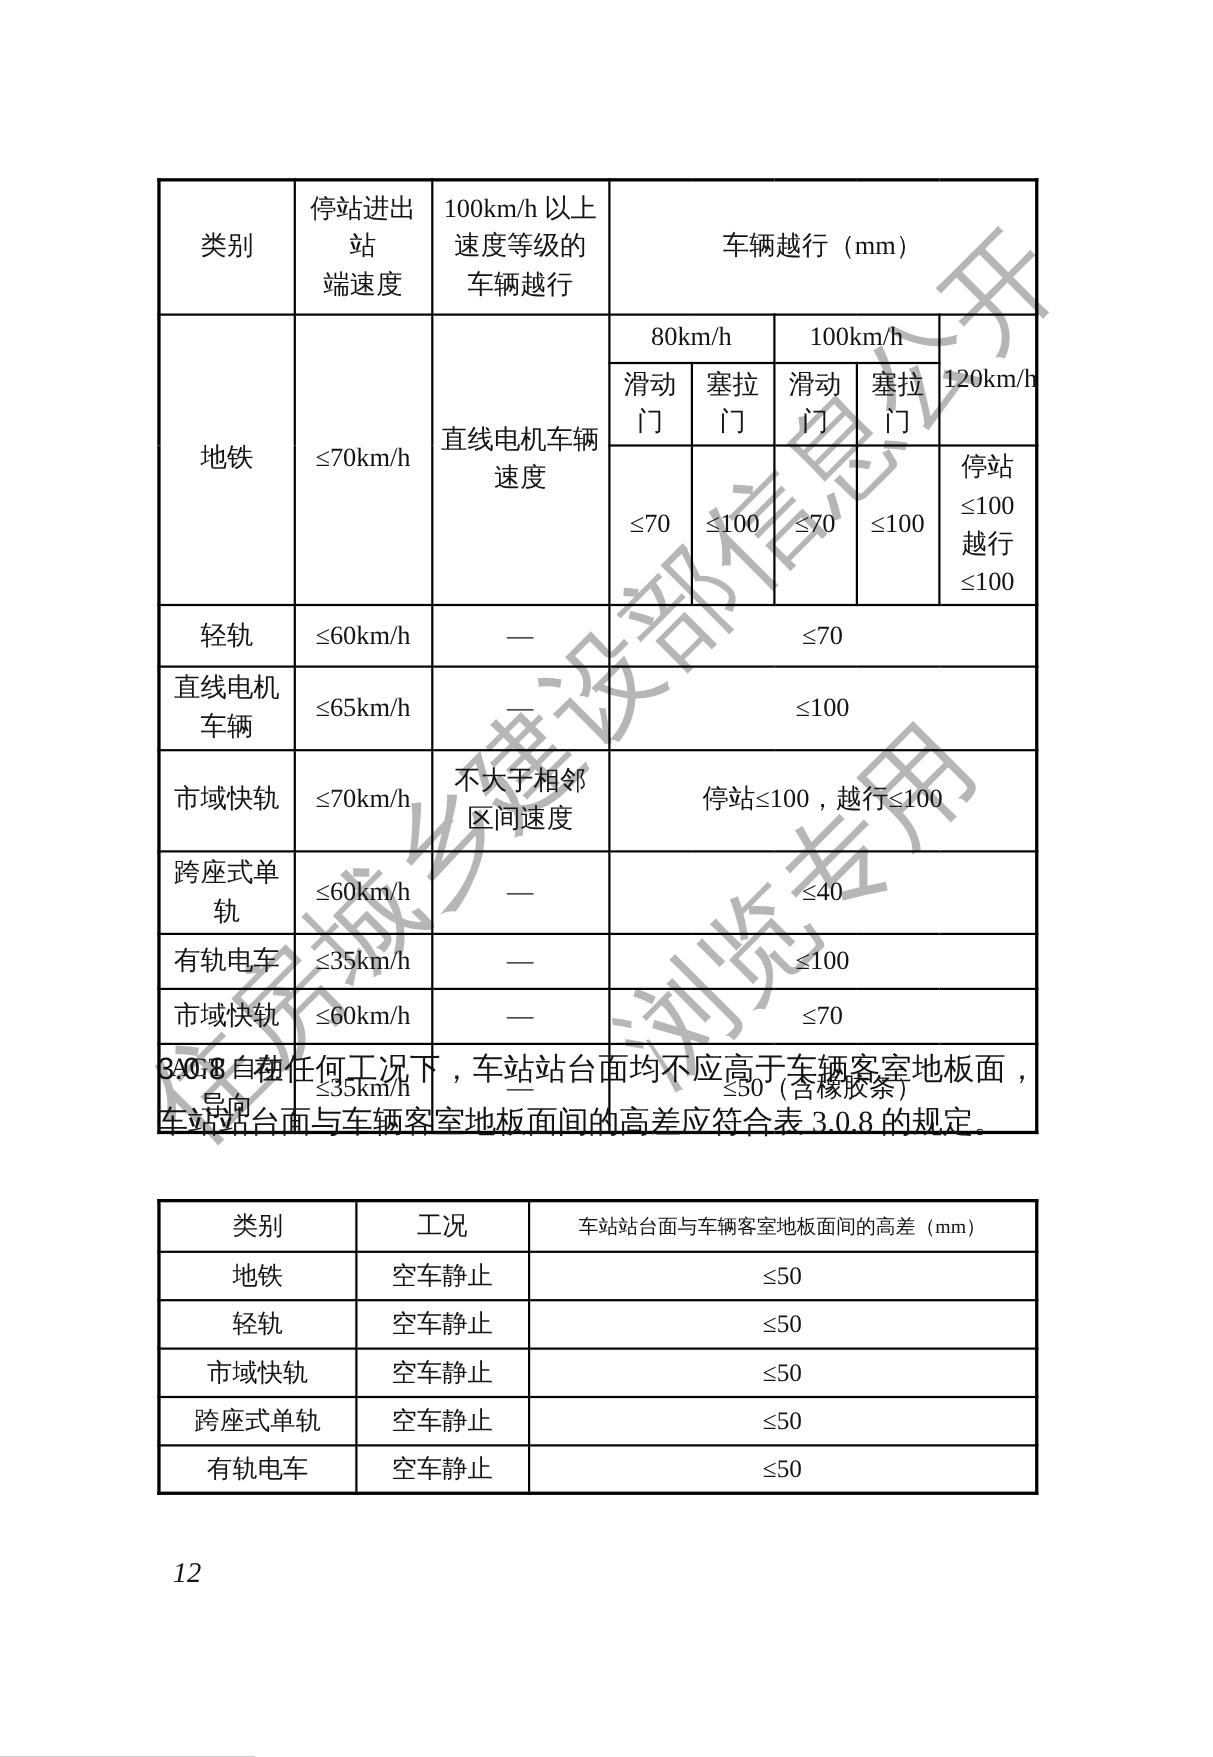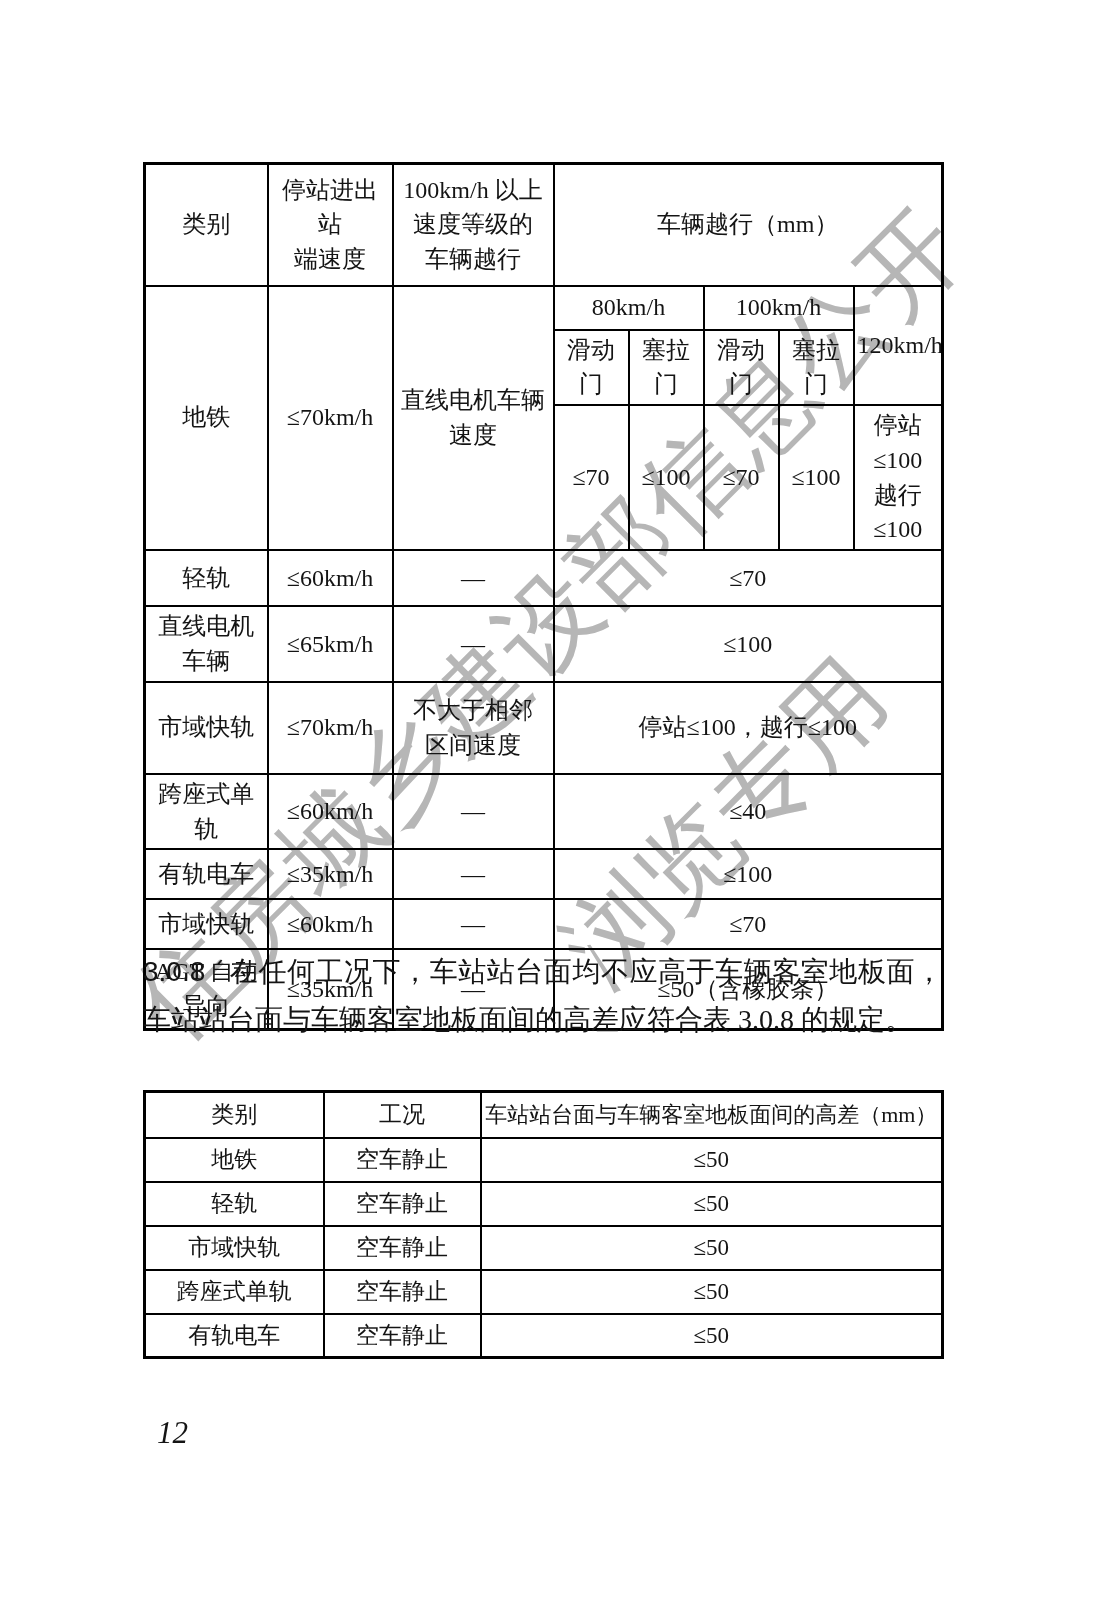--- a/index.html
+++ b/index.html
@@ -41,33 +41,33 @@
     border:2px solid #000;
     text-align:center; vertical-align:middle;
     font-size:24px; line-height:1.45;
     white-space:pre-line;
     padding:2px 3px;
     overflow:hidden;
   }
   #t307 { top:162px; width:798px; }
   #t308 { top:1090px; width:798px; }
   #t308 td { font-size:23px; }
-  #t308 td.diff-head { font-size:22px; }
+  #t308 td.diff-head { font-size:18px; }
   .clause {
     position:absolute; left:143px; top:948px; width:800px;
     font-size:28px; line-height:48px;
     text-align:justify; text-justify:inter-ideograph;
   }
   .clause b {
     font-family:"Liberation Sans","DejaVu Sans",sans-serif;
     font-weight:400; margin-right:24px;
   }
   .pagenum {
     position:absolute; left:157px; top:1415px;
-    font-size:31px; font-style:italic;
+    font-size:26px; font-style:italic;
     font-family:"Liberation Serif","DejaVu Serif",serif;
   }
 </style>
 </head>
 <body>
 
 <div class="page">
 
   <div class="wm wm1" style="color: rgb(182, 182, 182);">住房城乡建设部信息公开</div>
   <div class="wm wm2" style="color: rgb(182, 182, 182);">浏览专用</div>

